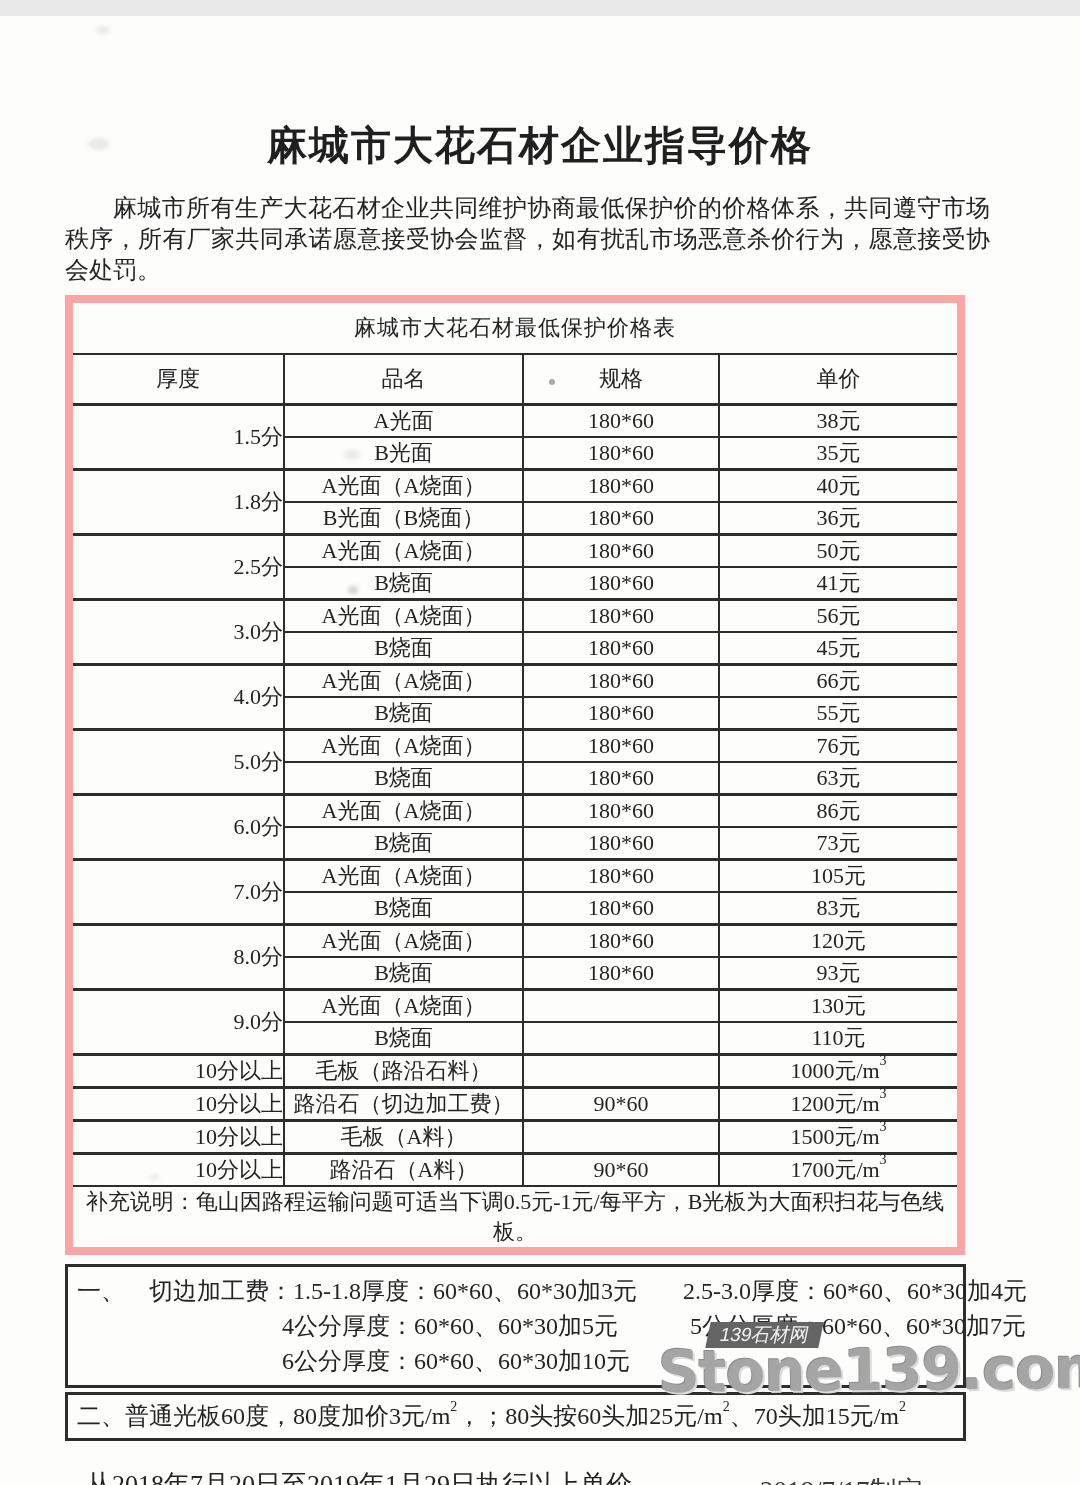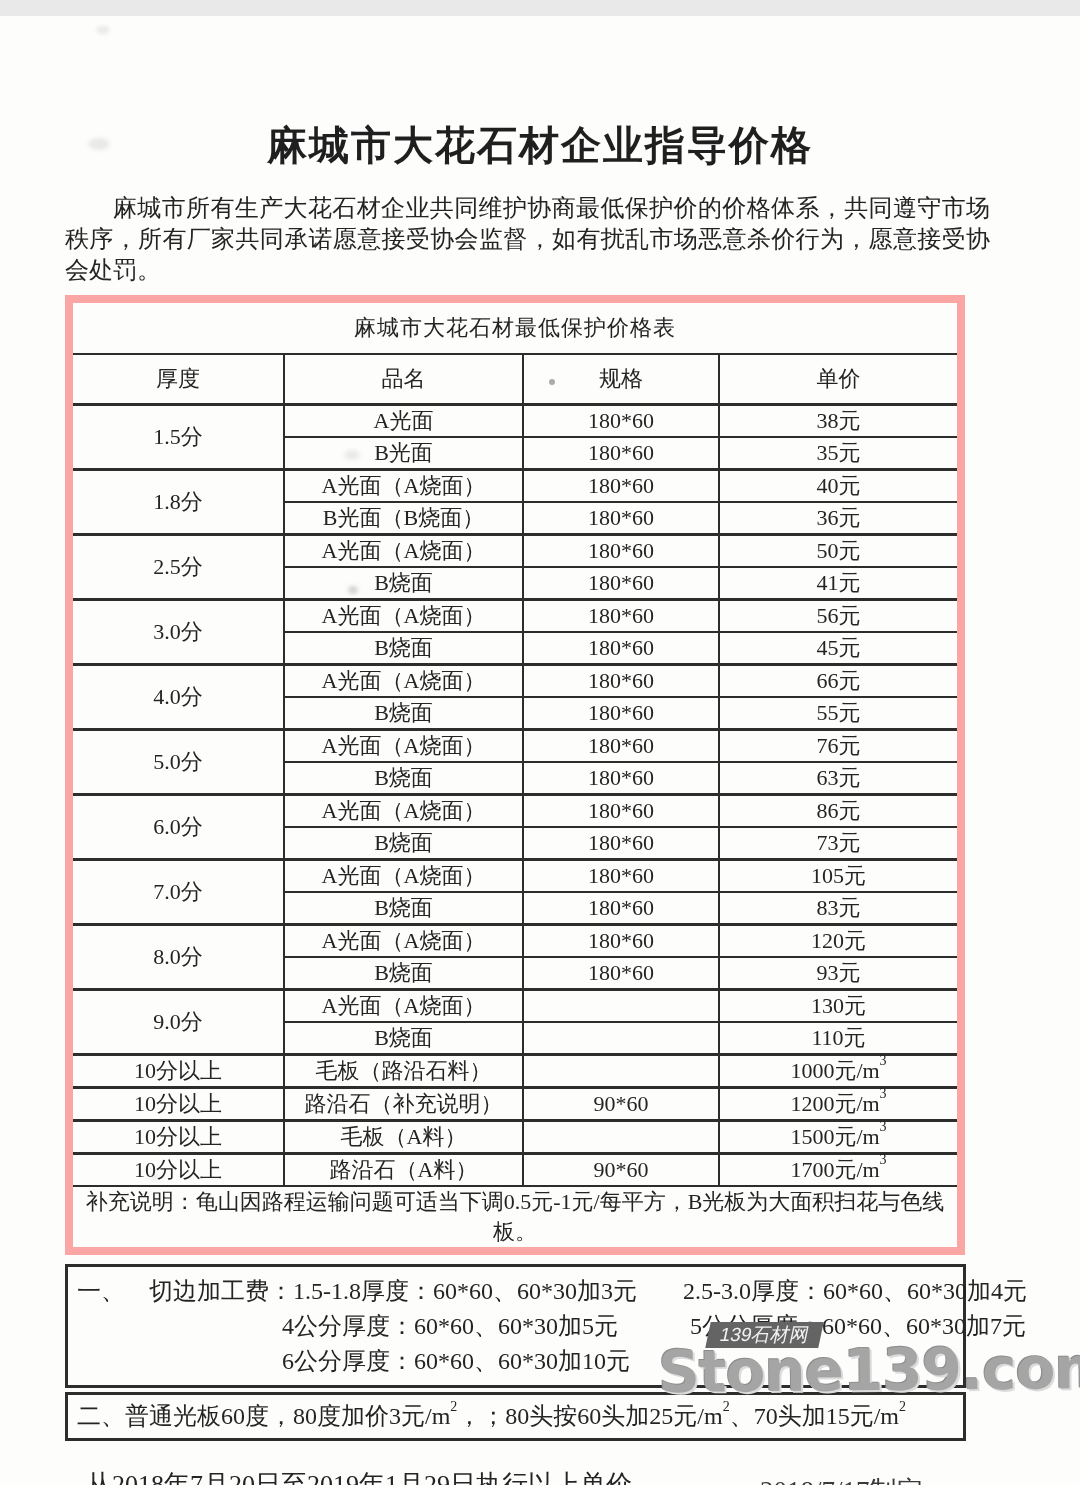--- a/index.html
+++ b/index.html
@@ -53,21 +53,21 @@
     letter-spacing:1px;
     border-bottom-width:3px;
   }
   .t-head th {
     height:48px;
     font-size:26px;
     text-align:center;
     border-bottom-width:4px;
   }
   tbody.data td { height:29px; }
-  td.thick { font-size:24px; }
+  td.thick { font-size:24px;text-align:right; }
   .center { text-align:center; }
   .name { text-align:center; padding-left:7px; }
   tr.grp-first td { border-top-width:3px; }
   .supp td {
     height:37px;
     font-size:23px;
     text-align:center;
     padding-left:7px;
     border-top-width:3px;
   }
@@ -283,21 +283,21 @@
       </tr>
 
       <tr class="grp-first">
         <td class="center thick">10分以上</td>
         <td class="name">毛板（路沿石料）</td>
         <td class="center"></td>
         <td class="center"><span>1000元/m</span><sup>3</sup></td>
       </tr>
       <tr class="grp-first">
         <td class="center thick">10分以上</td>
-        <td class="name">路沿石（补充说明）</td>
+        <td class="name">路沿石（切边加工费）</td>
         <td class="center">90*60</td>
         <td class="center"><span>1200元/m</span><sup>3</sup></td>
       </tr>
       <tr class="grp-first">
         <td class="center thick">10分以上</td>
         <td class="name">毛板（A料）</td>
         <td class="center"></td>
         <td class="center"><span>1500元/m</span><sup>3</sup></td>
       </tr>
       <tr class="grp-first">

